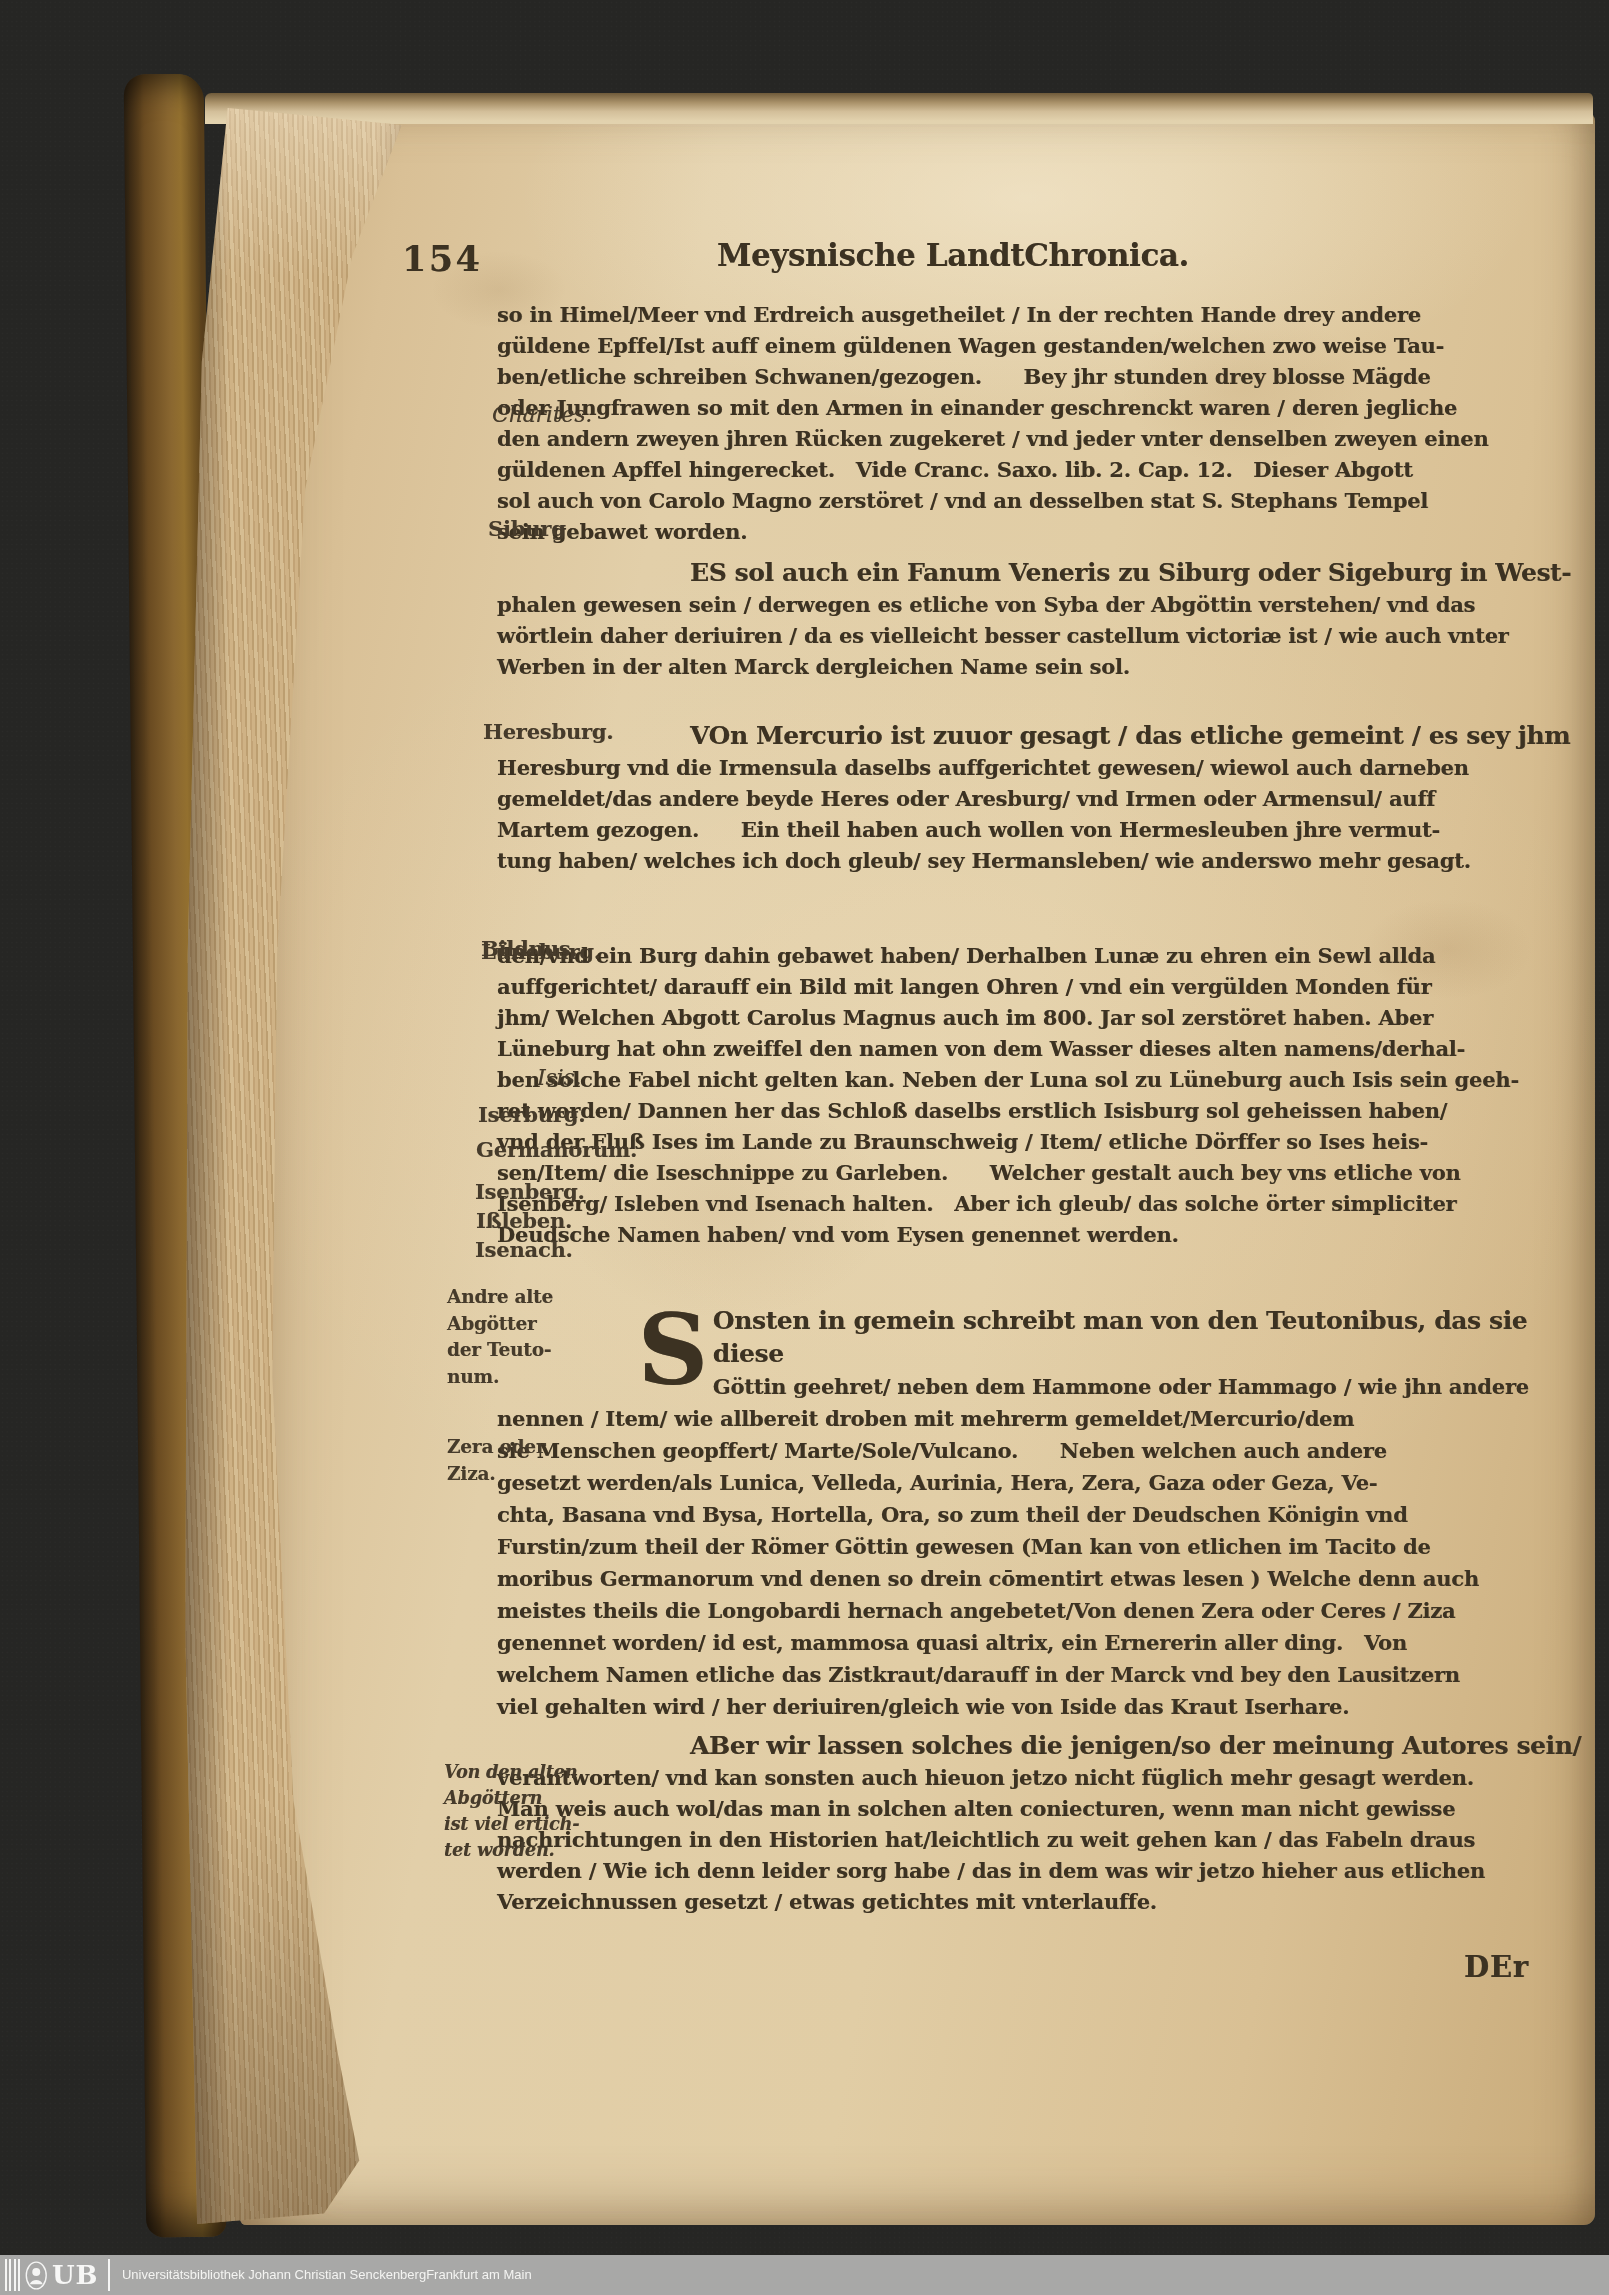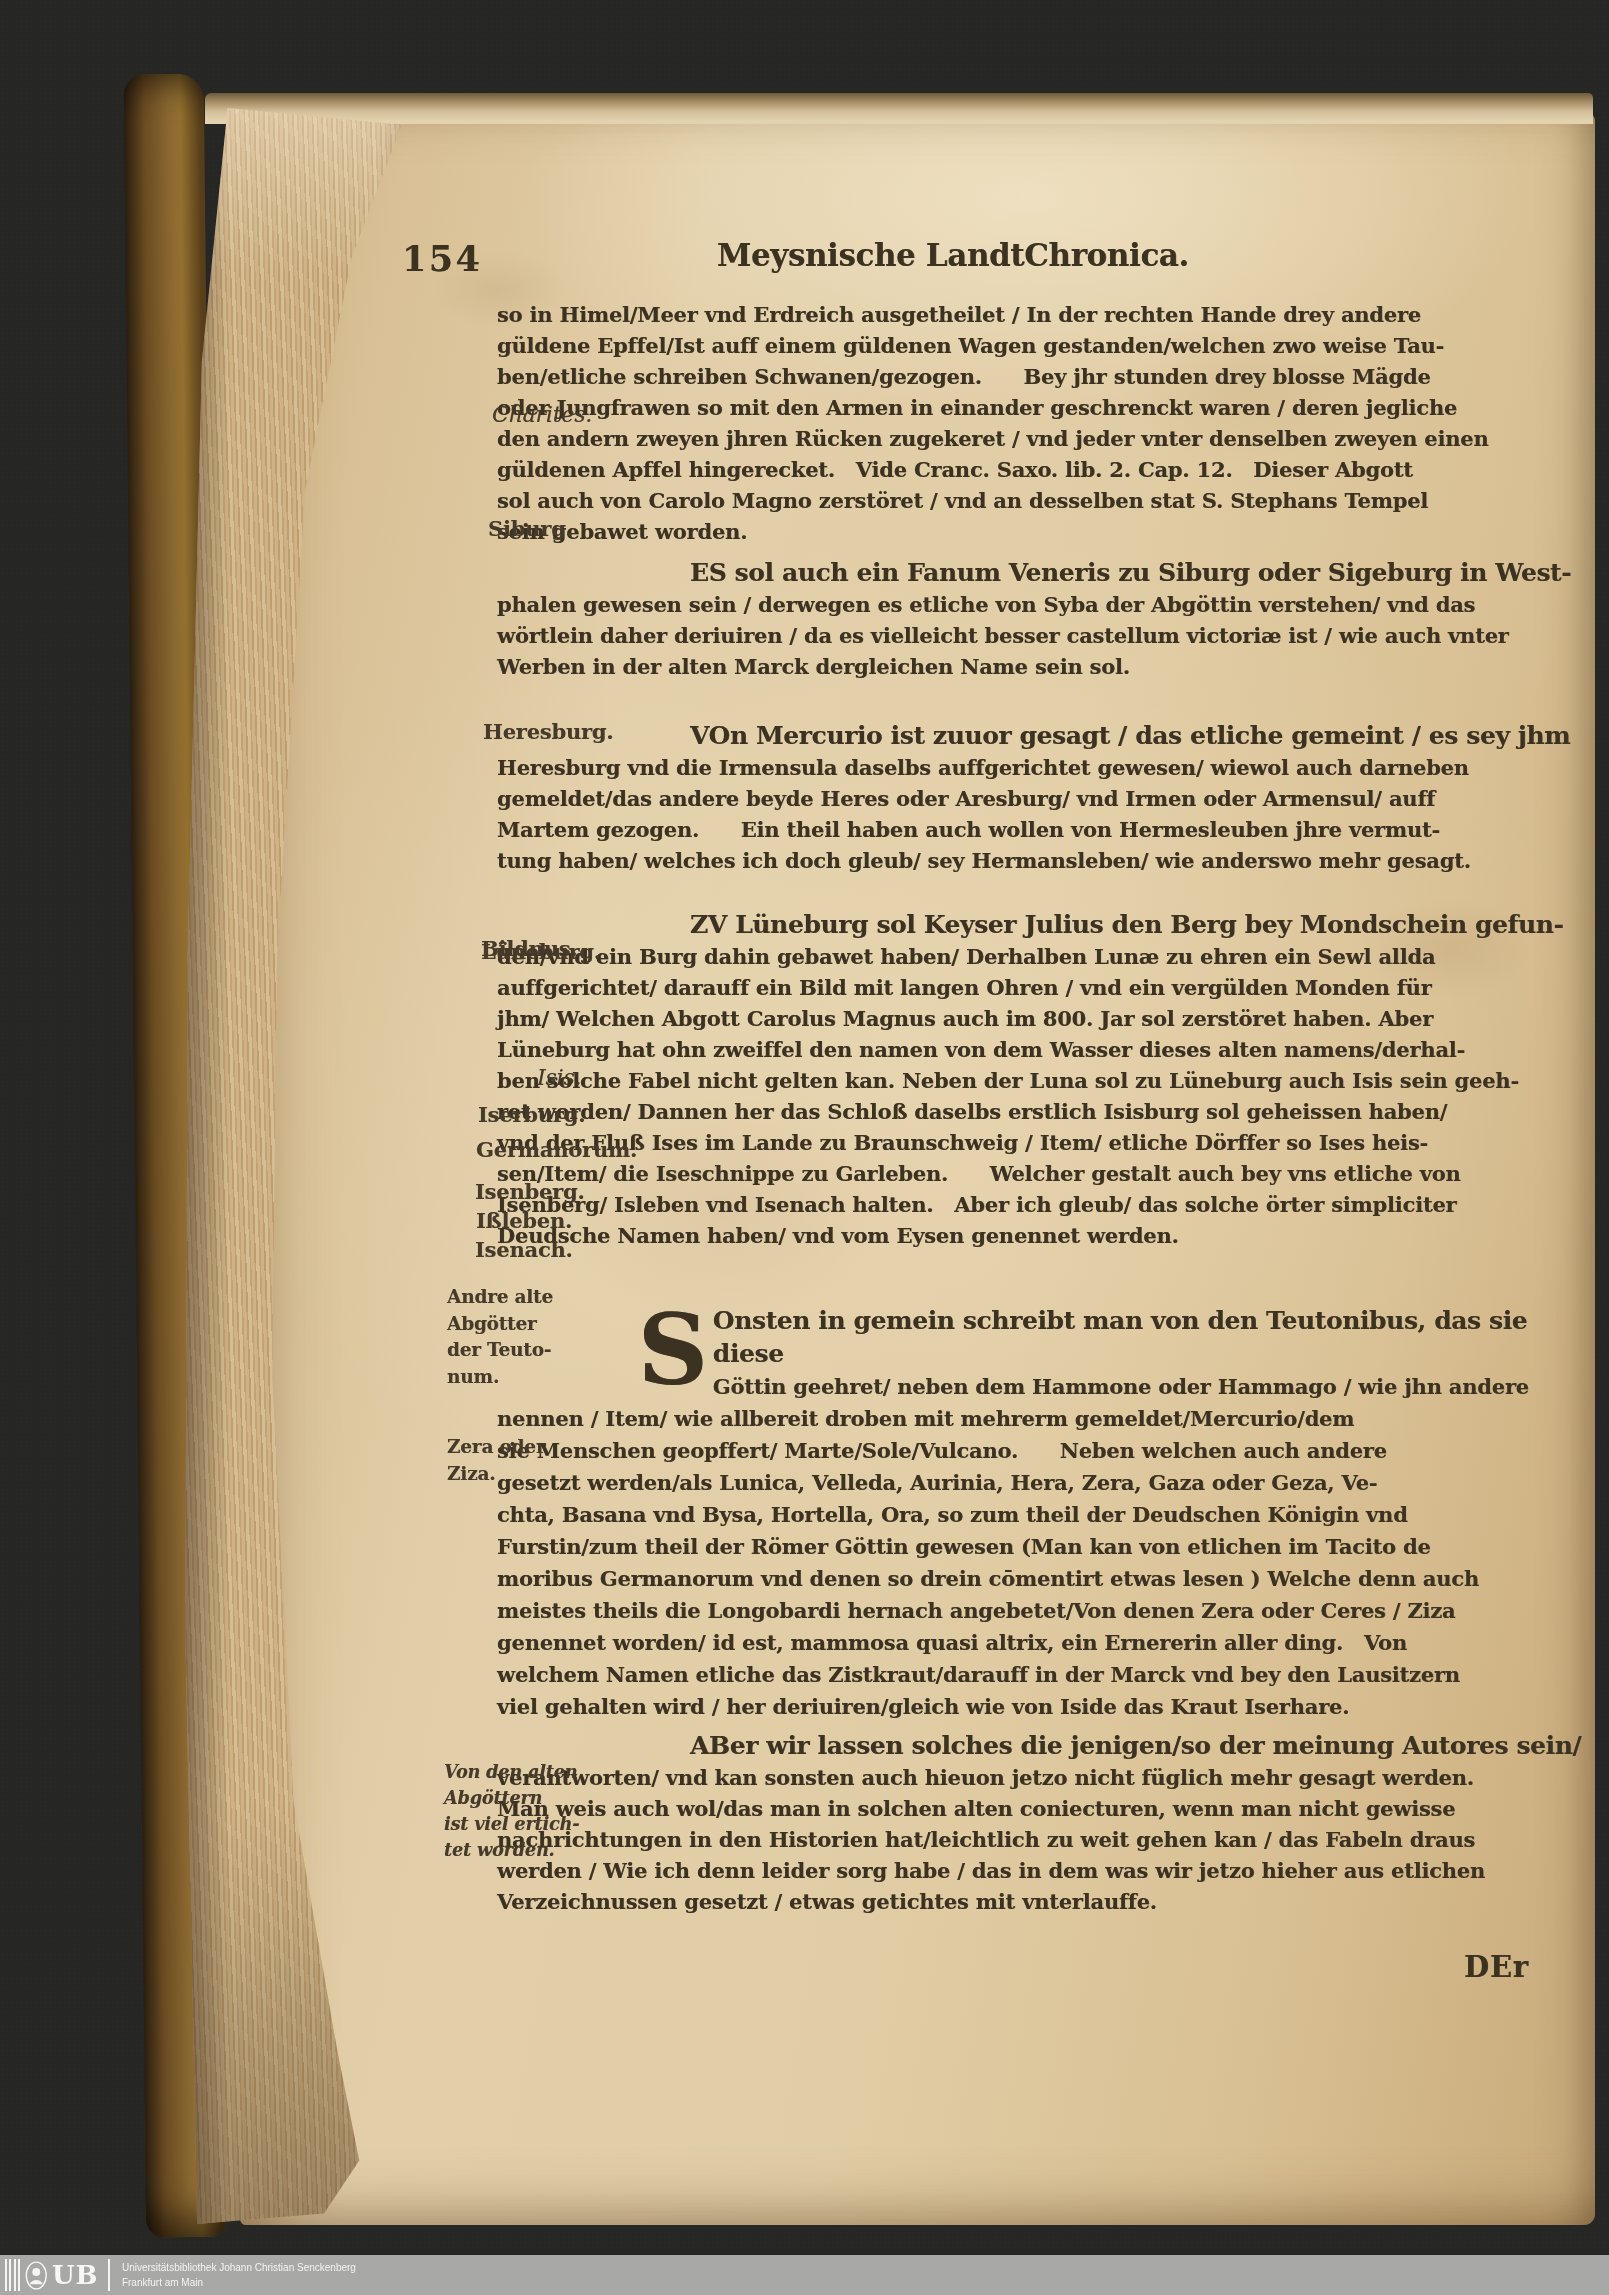--- a/index.html
+++ b/index.html
@@ -58,21 +58,21 @@
   .catchword{position:absolute;left:1464px;top:1950px;z-index:6;font-weight:700;font-size:29px;letter-spacing:0.8px;}
   
   .footer-bar{position:absolute;left:0;top:2255px;width:1609px;height:40px;background:#a8a8a7;z-index:10;
     display:flex;align-items:center;gap:12px;font-family:"Liberation Sans",sans-serif;}
   .logo{display:flex;align-items:center;height:35px;padding-left:4.8px;gap:4.8px;}
   .logo-bars{display:flex;gap:2.4px;height:32px;}
   .logo-bars i{width:2px;background:#f5f5f4;display:block;}
   .portrait{width:22.5px;height:31px;}
   .ub{font-family:"DejaVu Serif",serif;font-weight:700;font-size:26px;line-height:1;color:#f7f7f6;letter-spacing:0.8px;}
   .logo-divider{width:2px;height:32px;background:#f5f5f4;margin-left:4.8px;}
-  .footer-text{display:flex;flex-direction:column;justify-content:center;color:#f4f4f2;font-size:10px;line-height:15.3px;}
+  .footer-text{display:flex;flex-direction:row;justify-content:center;color:#f4f4f2;font-size:13px;line-height:15.3px;}
 </style>
 </head>
 <body>
 
 <div class="stage">
 
   <div class="top-edge"></div>
   <div class="leather"></div>
   <div class="page"></div>
   <div class="page-edges"></div>
@@ -94,21 +94,21 @@
 phalen gewesen sein / derwegen es etliche von Syba der Abgöttin verstehen/ vnd das
 wörtlein daher deriuiren / da es vielleicht besser castellum victoriæ ist / wie auch vnter
 Werben in der alten Marck dergleichen Name sein sol.</span></div>
 
   <div class="para ink" style="top:720px"><span class="opening op-indent">VOn Mercurio ist zuuor gesagt / das etliche gemeint / es sey jhm</span><span>
 Heresburg vnd die Irmensula daselbs auffgerichtet gewesen/ wiewol auch darneben
 gemeldet/das andere beyde Heres oder Aresburg/ vnd Irmen oder Armensul/ auff
 Martem gezogen.  Ein theil haben auch wollen von Hermesleuben jhre vermut-
 tung haben/ welches ich doch gleub/ sey Hermansleben/ wie anderswo mehr gesagt.</span></div>
 
-  <div class="para ink" style="top:909px"><span class="opening op-indent">ZV Lüneburg sol Keyser Julius den Berg bey Mondschein gefun-</span><span>
+  <div class="para ink" style="top:909px"><span>
 den/vnd ein Burg dahin gebawet haben/ Derhalben Lunæ zu ehren ein Sewl allda
 auffgerichtet/ darauff ein Bild mit langen Ohren / vnd ein vergülden Monden für
 jhm/ Welchen Abgott Carolus Magnus auch im 800. Jar sol zerstöret haben. Aber
 Lüneburg hat ohn zweiffel den namen von dem Wasser dieses alten namens/derhal-
 ben solche Fabel nicht gelten kan. Neben der Luna sol zu Lüneburg auch Isis sein geeh-
 ret worden/ Dannen her das Schloß daselbs erstlich Isisburg sol geheissen haben/
 vnd der Fluß Ises im Lande zu Braunschweig / Item/ etliche Dörffer so Ises heis-
 sen/Item/ die Iseschnippe zu Garleben.  Welcher gestalt auch bey vns etliche von
 Isenberg/ Isleben vnd Isenach halten. Aber ich gleub/ das solche örter simpliciter
 Deudsche Namen haben/ vnd vom Eysen genennet werden.</span></div>

